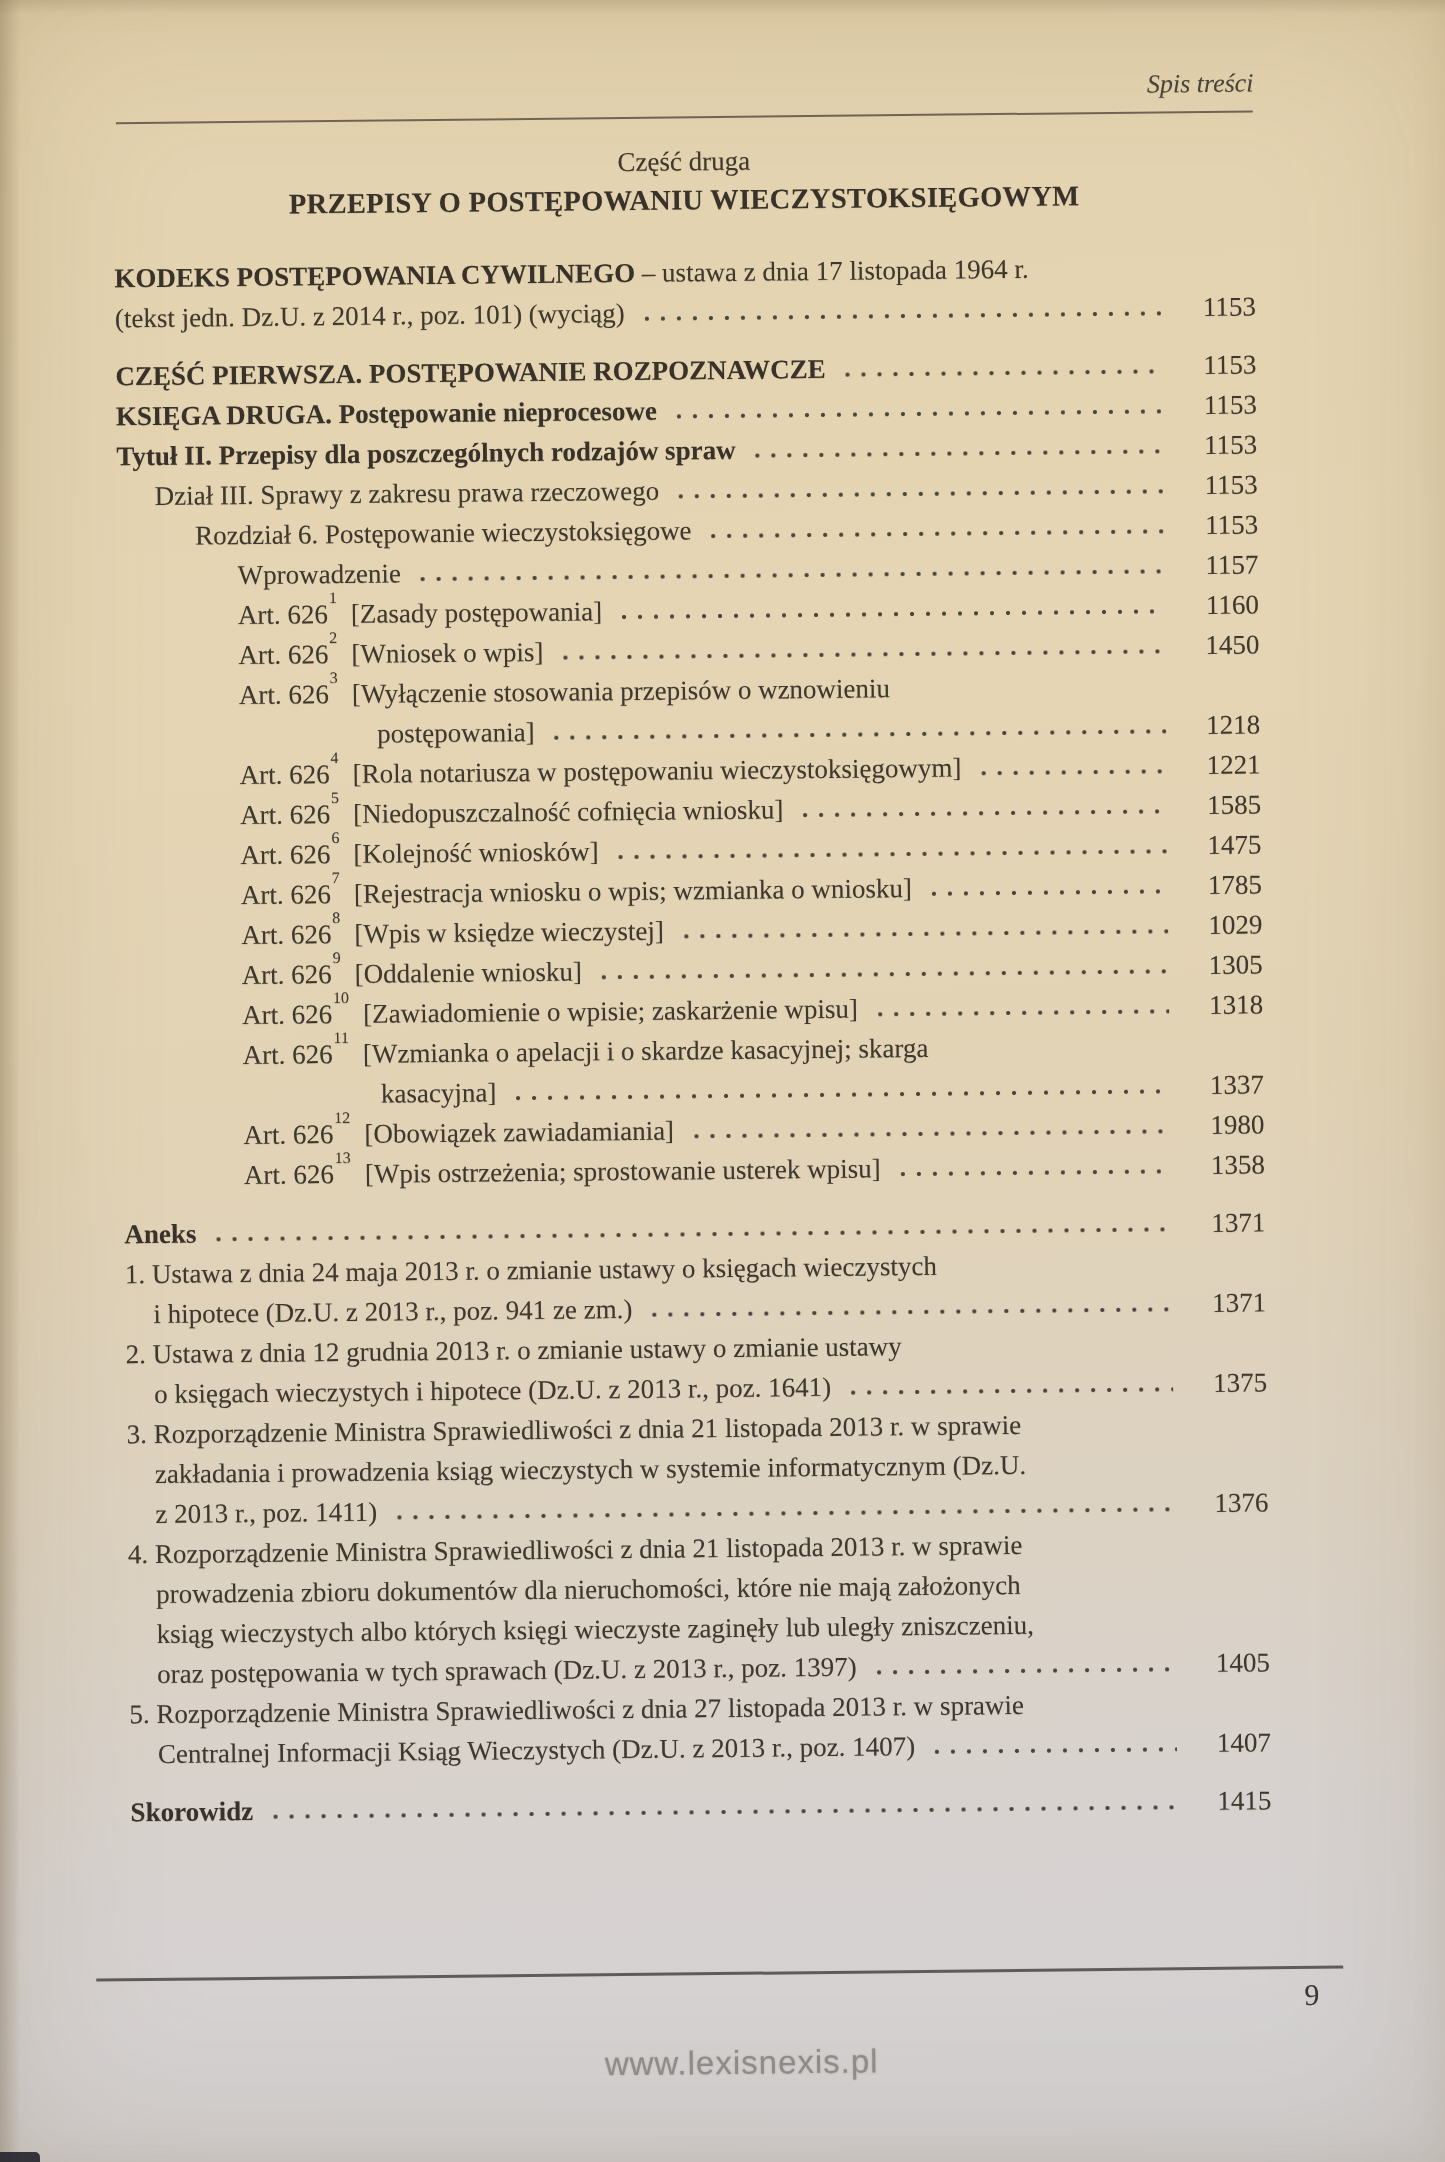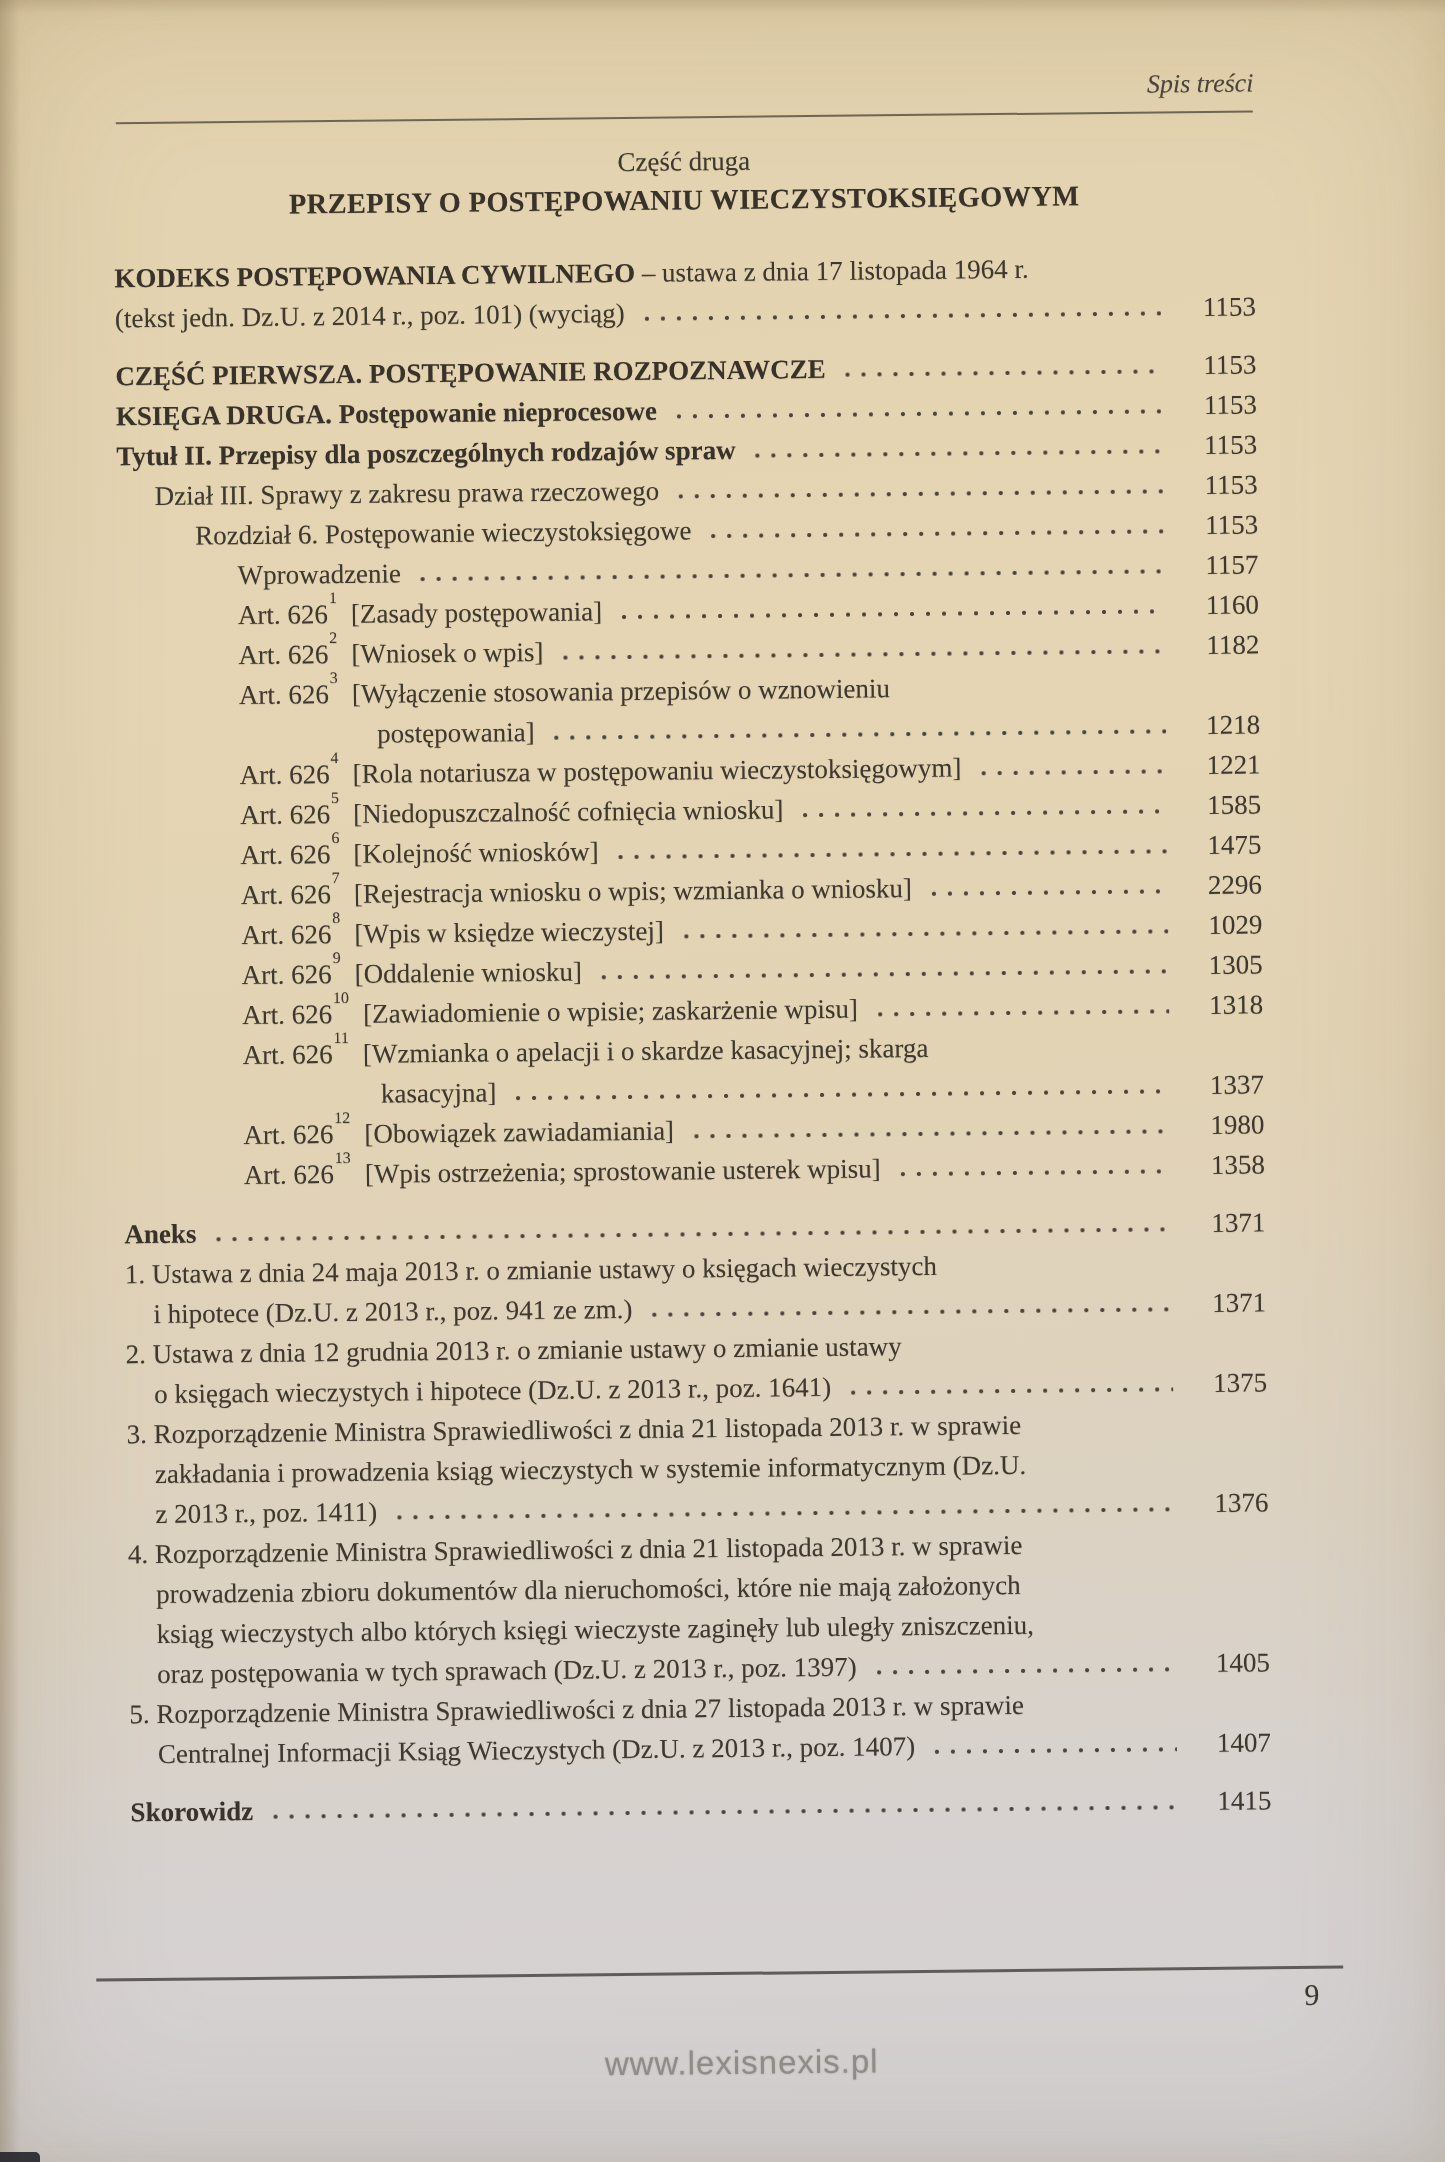--- a/index.html
+++ b/index.html
@@ -110,21 +110,21 @@
         <span class="pg">1157</span>
       </div>
       <div class="row ind3">
         <span class="txt">Art. 626<sup>1</sup><span class="rest">[Zasady postępowania]</span></span>
         <span class="dots"></span>
         <span class="pg">1160</span>
       </div>
       <div class="row ind3">
         <span class="txt">Art. 626<sup>2</sup><span class="rest">[Wniosek o wpis]</span></span>
         <span class="dots"></span>
-        <span class="pg">1182</span>
+        <span class="pg">1450</span>
       </div>
       <div class="row ind3">
         <span class="txt">Art. 626<sup>3</sup><span class="rest">[Wyłączenie stosowania przepisów o wznowieniu</span></span>
       </div>
       <div class="row ind4">
         <span class="txt">postępowania]</span>
         <span class="dots"></span>
         <span class="pg">1218</span>
       </div>
       <div class="row ind3">
@@ -138,21 +138,21 @@
         <span class="pg">1585</span>
       </div>
       <div class="row ind3">
         <span class="txt">Art. 626<sup>6</sup><span class="rest">[Kolejność wniosków]</span></span>
         <span class="dots"></span>
         <span class="pg">1475</span>
       </div>
       <div class="row ind3">
         <span class="txt">Art. 626<sup>7</sup><span class="rest">[Rejestracja wniosku o wpis; wzmianka o wniosku]</span></span>
         <span class="dots"></span>
-        <span class="pg">2296</span>
+        <span class="pg">1785</span>
       </div>
       <div class="row ind3">
         <span class="txt">Art. 626<sup>8</sup><span class="rest">[Wpis w księdze wieczystej]</span></span>
         <span class="dots"></span>
         <span class="pg">1029</span>
       </div>
       <div class="row ind3">
         <span class="txt">Art. 626<sup>9</sup><span class="rest">[Oddalenie wniosku]</span></span>
         <span class="dots"></span>
         <span class="pg">1305</span>

